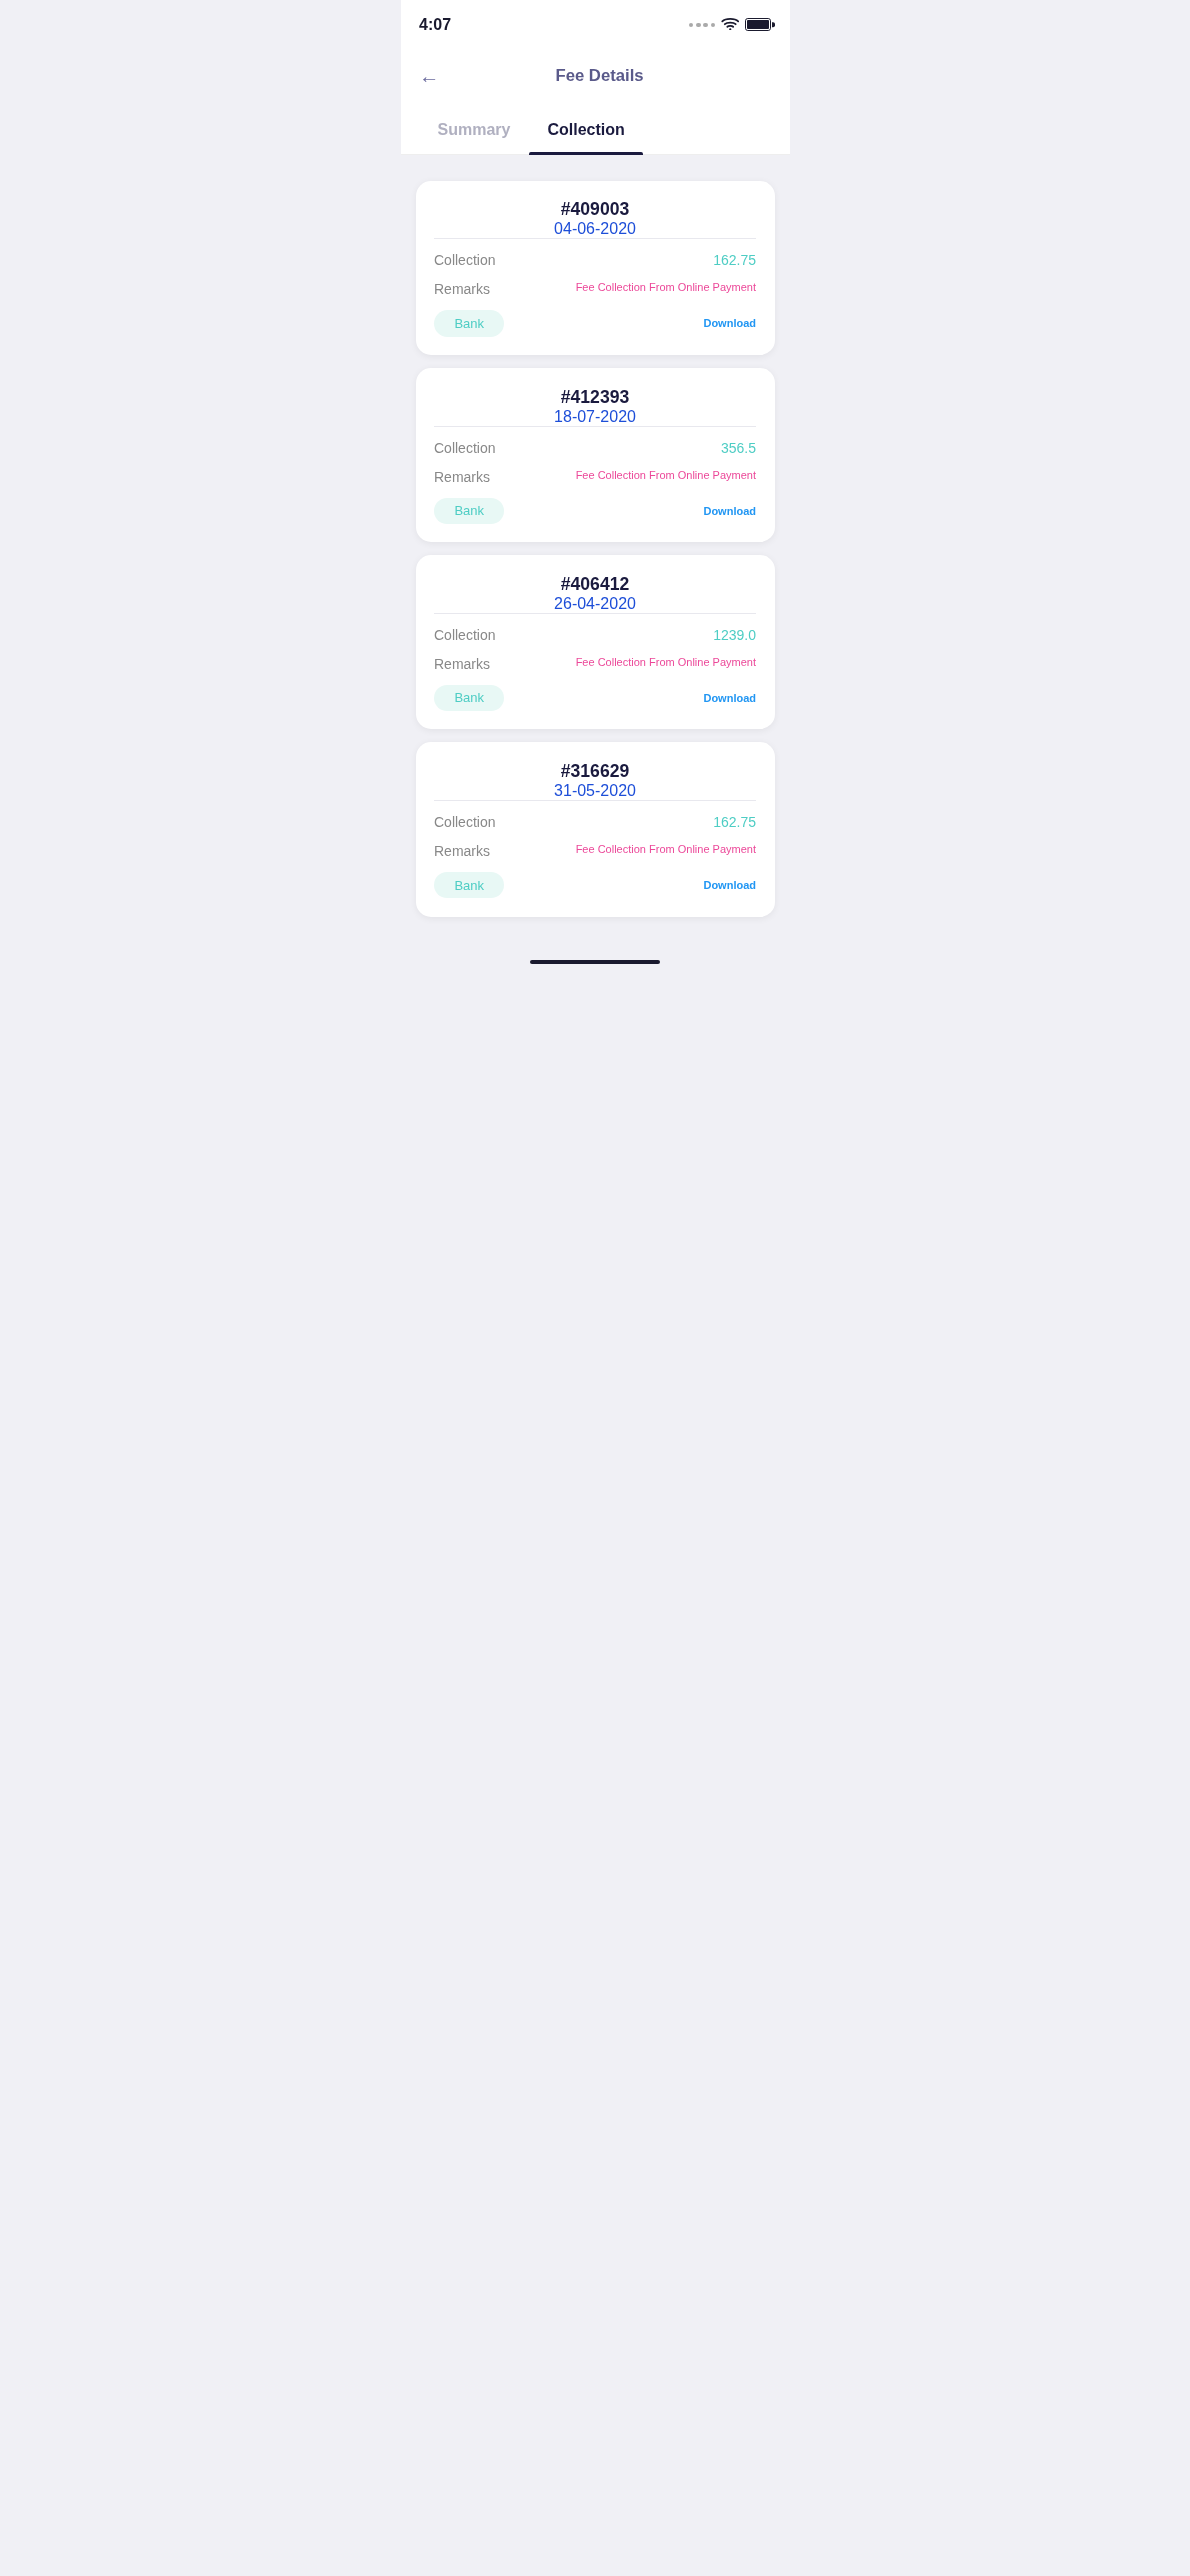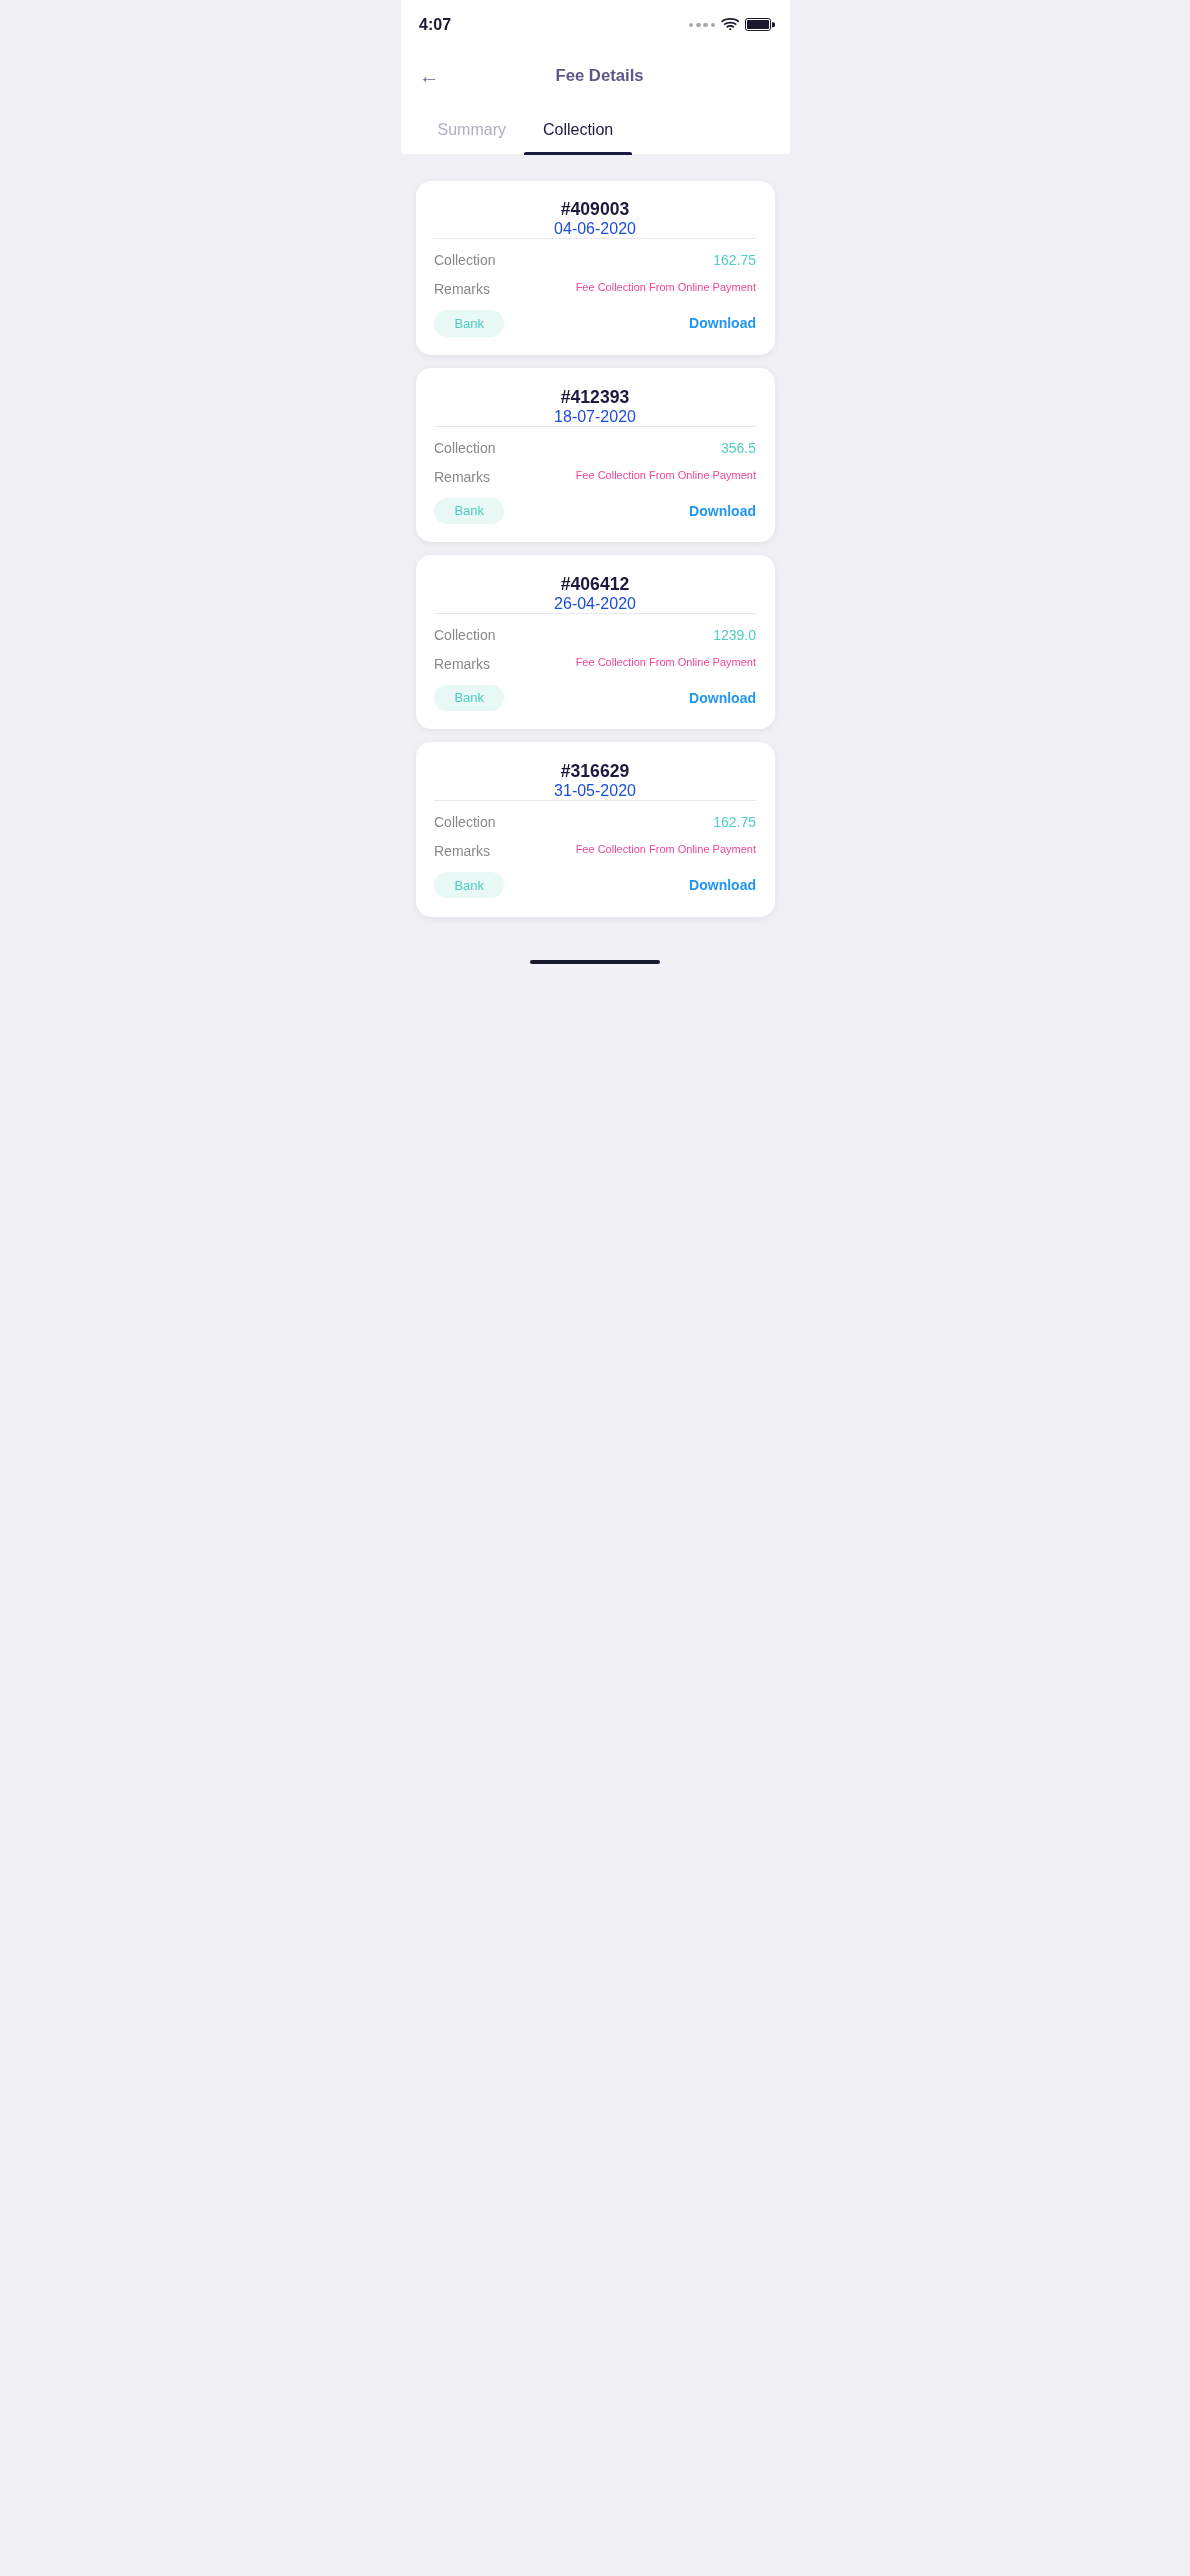--- a/index.html
+++ b/index.html
@@ -111,21 +111,21 @@
       background: #fff;
       display: flex;
       padding: 0 18.5px;
       margin-bottom: 15px;
       border-bottom: 0.9px solid #eee;
     }
 
     .tab {
       padding: 11px 18.5px 15px;
       font-size: 16px;
-      font-weight: 400;
+      font-weight: 700;
       cursor: pointer;
       position: relative;
       color: #b0b0c0;
     }
 
     .tab.active {
       color: #1a1a3e;
     }
 
     .tab.active::after {
@@ -212,21 +212,21 @@
       background: #e8f8f5;
       color: #4ecdc4;
       border-radius: 18.5px;
       padding: 5.6px 20.4px;
       font-size: 13px;
       font-weight: 500;
     }
 
     .download-btn {
       color: #2196f3;
-      font-size: 14px;
+      font-size: 11px;
       font-weight: 700;
       cursor: pointer;
       background: none;
       border: none;
     }
 
     .home-indicator {
       background: #f0f0f5;
       display: flex;
       justify-content: center;

